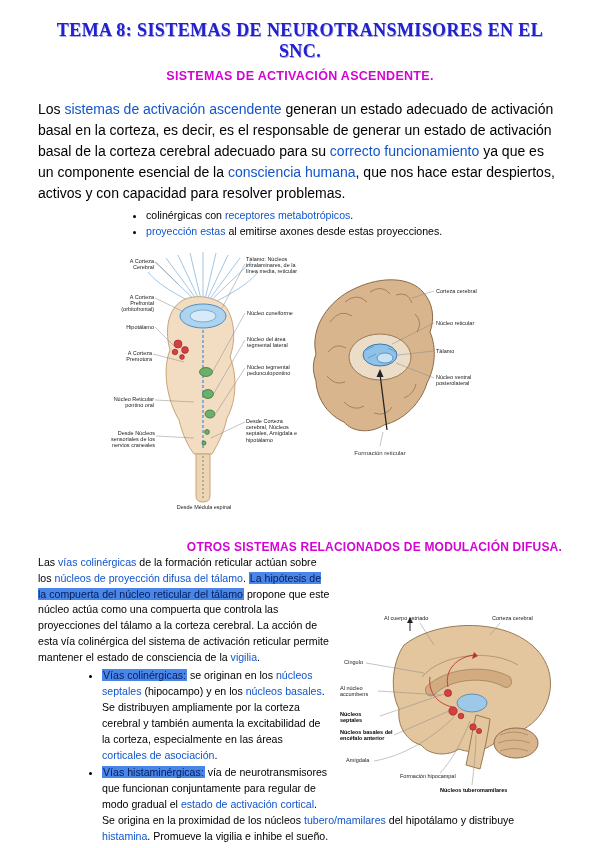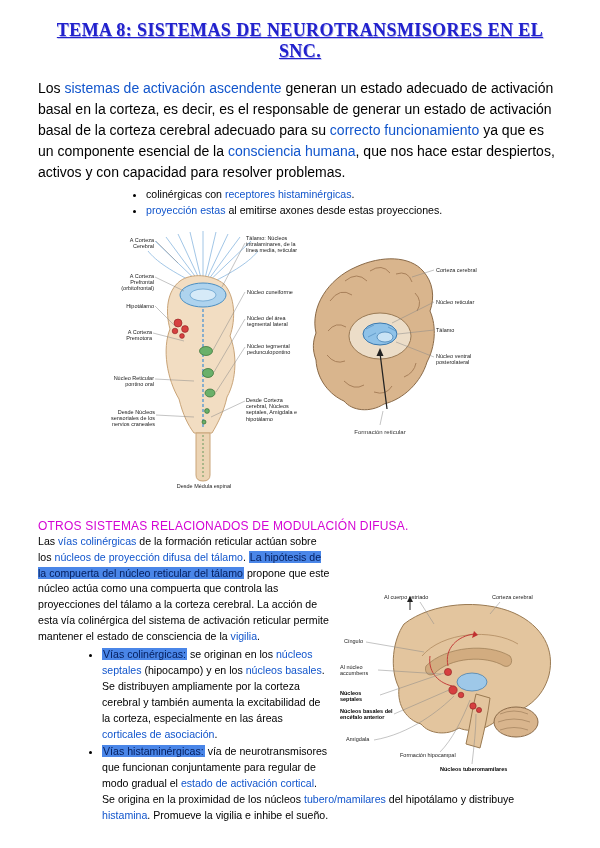--- a/index.html
+++ b/index.html
@@ -4,59 +4,60 @@
 <style>
   * { margin:0; padding:0; box-sizing:border-box; }
   body {
     width:600px; height:848px; background:#ffffff; overflow:hidden;
     font-family:"Liberation Sans", sans-serif; color:#000;
   }
   .page { padding:20px 38px 0 38px; }
   .doc-title {
     text-align:center; font-family:"Liberation Serif", serif;
     font-size:18px; font-weight:bold; color:#2121cd;
-    text-decoration:underline; letter-spacing:0.4px;
+    letter-spacing:0.4px;
     text-shadow:0.7px 0.7px 0 #a9a9e8;
   }
   .doc-subtitle {
     text-align:center; font-size:12.5px; font-weight:bold;
     color:#d404d4; margin-top:7px; letter-spacing:0.3px;
   }
   .para { margin-top:16px; font-size:14px; line-height:1.5; }
   .intro-bullets { margin:3px 0 0 92px; padding-left:16px; font-size:10.6px; line-height:1.55; }
   .figures-row { position:relative; height:276px; margin-top:10px; }
   .fig { position:absolute; }
   .fig svg { display:block; }
   .fig-label { position:absolute; font-size:5.5px; line-height:1.15; color:#222; }
   .fig-label.bold { font-weight:bold; color:#000; }
   .fig-label.right { text-align:right; }
   .fig-label.center { text-align:center; }
   .fig-caption { position:absolute; font-size:6px; color:#333; text-align:center; }
   .section-heading {
-    text-align:left; font-size:12px; font-weight:normal;
+    text-align:right; font-size:12px; font-weight:bold;
     color:#d404d4; margin-top:14px; letter-spacing:0.2px;
   }
   .section2 { margin-top:1px; font-size:10.6px; line-height:1.5; }
   .fig3-float { float:right; width:222px; height:186px; margin:60px 0 4px 10px; position:relative; }
   .section2 ul { margin:2px 0 0 48px; padding-left:16px; }
   .section2 li { margin-bottom:2px; }
   .seg-b { color:#1155cc; }
   .seg-h { background:#4a86e8; color:#052060; padding:0 1px; }
 </style>
 </head>
 <body>
 
 <div class="page">
 
   <h1 class="doc-title">TEMA 8: SISTEMAS DE NEUROTRANSMISORES EN EL SNC.</h1>
+  <h2 class="doc-subtitle">SISTEMAS DE ACTIVACIÓN ASCENDENTE.</h2>
 
   <p class="para"><span class="seg-n">Los </span><span class="seg-b">sistemas de activación ascendente</span><span class="seg-n"> generan un estado adecuado de activación basal en la corteza, es decir, es el responsable de generar un estado de activación basal de la corteza cerebral adecuado para su </span><span class="seg-b">correcto funcionamiento</span><span class="seg-n"> ya que es un componente esencial de la </span><span class="seg-b">consciencia humana</span><span class="seg-n">, que nos hace estar despiertos, activos y con capacidad para resolver problemas.</span></p>
 
   <ul class="intro-bullets">
-    <li><span class="seg-n">colinérgicas con </span><span class="seg-b">receptores histaminérgicas</span><span class="seg-n">.</span></li>
+    <li><span class="seg-n">colinérgicas con </span><span class="seg-b">receptores metabotrópicos</span><span class="seg-n">.</span></li>
     <li><span class="seg-b">proyección estas</span><span class="seg-n"> al emitirse axones desde estas proyecciones.</span></li>
   </ul>
 
   <div class="figures-row">
 
     <div class="fig" style="left:70px; top:0; width:192px; height:272px;">
       <svg width="192" height="272" viewBox="0 0 192 272">
         <g stroke="#8ab8e0" stroke-width="0.8" fill="none">
           <path d="M95,58 L47,12"></path>
             <path d="M95,58 L58,8"></path>

